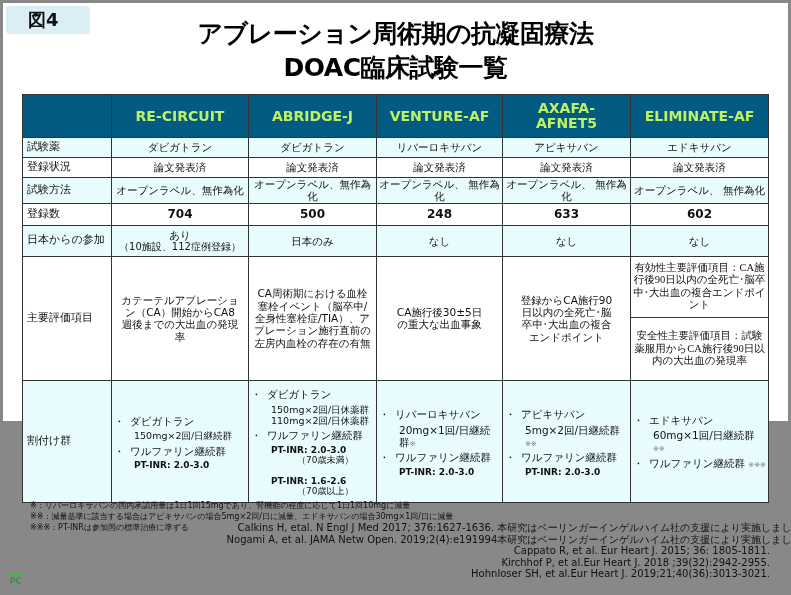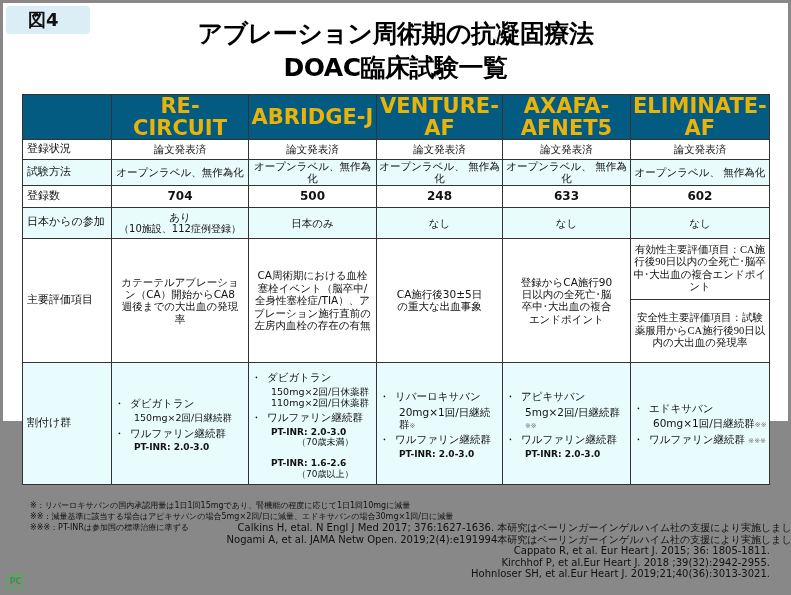--- a/index.html
+++ b/index.html
@@ -4,21 +4,21 @@
 <style>
   html,body{margin:0;padding:0;}
   body{width:791px;height:595px;overflow:hidden;background:#888;font-family:"DejaVu Sans",sans-serif;}
   .slide{position:absolute;left:3px;top:3px;width:785px;height:418px;background:#fff;}
   .fig-badge{position:absolute;left:3px;top:3px;width:84px;height:28px;background:#dbeef5;border-radius:4px;}
   .fig-badge span{position:absolute;left:22px;top:2px;font-weight:bold;font-size:18px;color:#111;}
   .title{position:absolute;left:0;width:785px;text-align:center;font-weight:bold;font-size:25px;color:#000;letter-spacing:-0.5px;}
   .t1{top:14px;} .t2{top:48px;}
   table{position:absolute;left:19px;top:91px;border-collapse:collapse;table-layout:fixed;font-size:10.5px;color:#111;}
   td,th{border:1px solid #333;padding:0 2px;text-align:center;vertical-align:middle;line-height:1.18;}
-  th{background:#045b82;color:#eab308;font-weight:bold;font-size:21px;height:42px;line-height:1.05;}
+  th{background:#045b82;color:#bef264;font-weight:bold;font-size:14px;height:42px;line-height:1.05;}
   th.corner{background:#045b82;}
   td.lbl{text-align:left;padding-left:4px;font-size:11px;}
   tr.odd td{background:#e8fbfd;}
   tr.even td{background:#fff;}
   .num{font-weight:bold;font-size:12px;}
   .small{font-size:10px;display:block;}
   .alloc{text-align:left;font-size:10.5px;}
   .alloc .item{display:block;margin:3px 0;}
   .alloc .bullet{display:inline-block;width:16px;}
   .alloc .sub{display:block;padding-left:20px;font-size:9.5px;}
@@ -55,20 +55,28 @@
         <col style="width:138px">
     </colgroup>
     <tbody>
         <tr>
       <th class="corner"></th>
       <th>RE-CIRCUIT</th>
       <th>ABRIDGE-J</th>
       <th>VENTURE-AF</th>
       <th><span>AXAFA-</span><br><span>AFNET5</span></th>
       <th>ELIMINATE-AF</th>
+    </tr>
+    <tr class="odd" style="height:20px">
+      <td class="lbl">試験薬</td>
+      <td>ダビガトラン</td>
+      <td>ダビガトラン</td>
+      <td>リバーロキサバン</td>
+      <td>アピキサバン</td>
+      <td>エドキサバン</td>
     </tr>
     <tr class="even" style="height:20px">
       <td class="lbl">登録状況</td>
       <td>論文発表済</td>
       <td>論文発表済</td>
       <td>論文発表済</td>
       <td>論文発表済</td>
       <td>論文発表済</td>
     </tr>
     <tr class="odd" style="height:22px">

